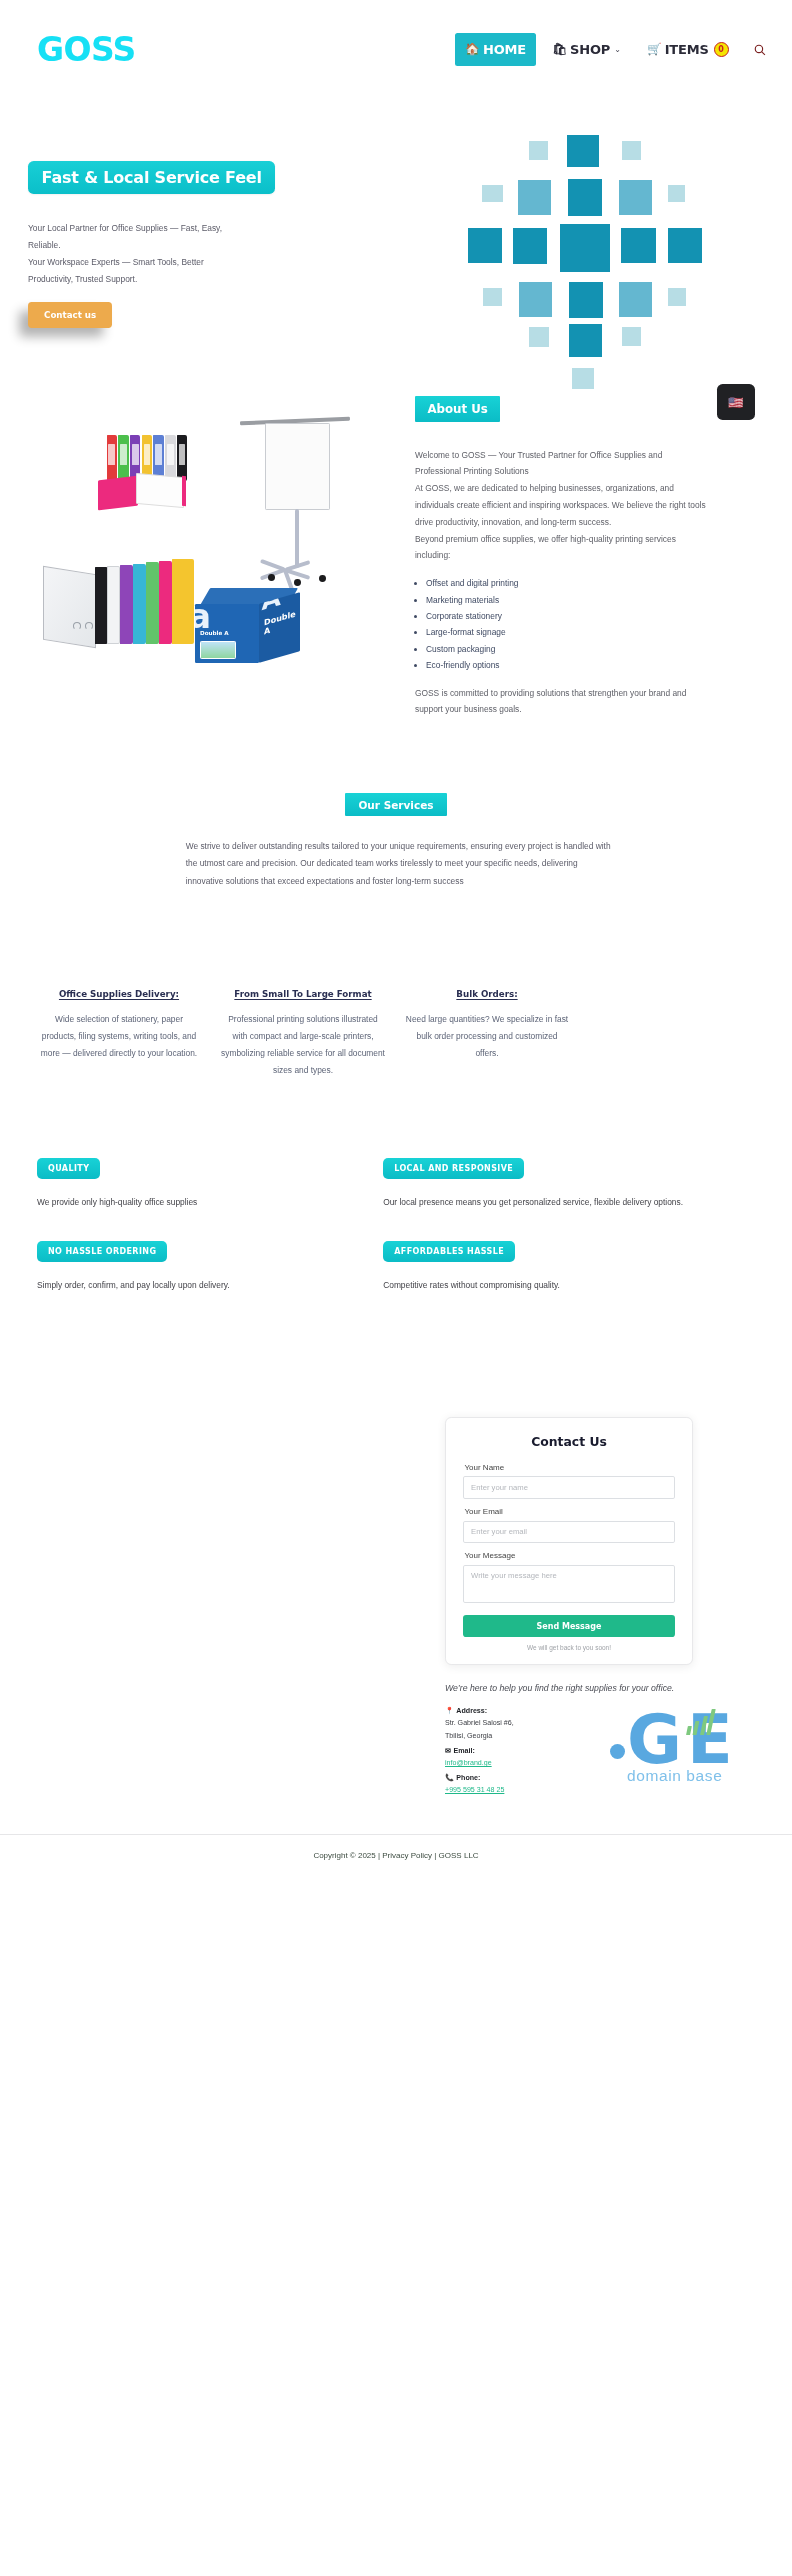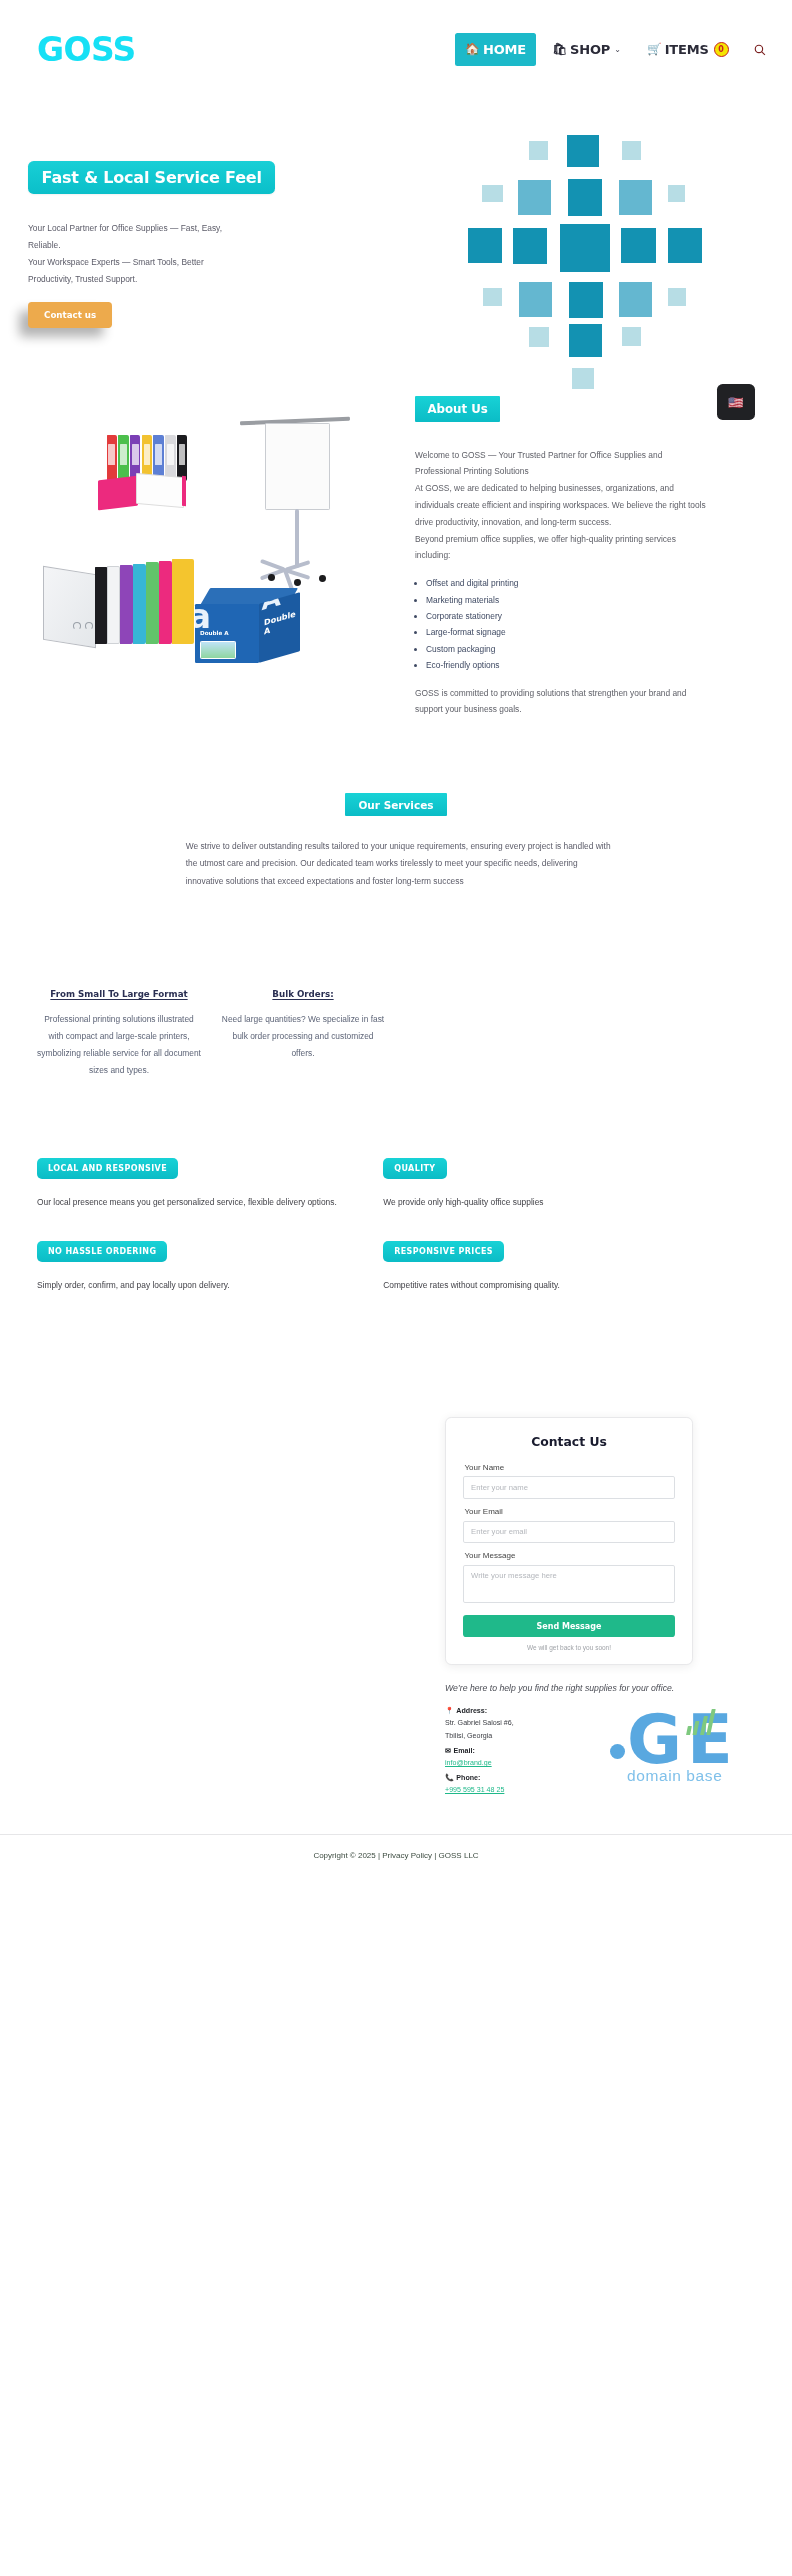--- a/index.html
+++ b/index.html
@@ -495,45 +495,49 @@
     <p class="about-tail">GOSS is committed to providing solutions that strengthen your brand and support your business goals.</p>
   </div>
 </section>
 
 <section class="services">
   <span class="pill">Our Services</span>
   <p class="services-text">We strive to deliver outstanding results tailored to your unique requirements, ensuring every project is handled with the utmost care and precision. Our dedicated team works tirelessly to meet your specific needs, delivering innovative solutions that exceed expectations and foster long-term success</p>
 
   <div class="svc-grid">
     <div class="svc-card">
+      <div class="svc-title">Office Supplies Delivery:</div>
+      <div class="svc-body">Wide selection of stationery, paper products, filing systems, writing tools, and more — delivered directly to your location.</div>
+    </div>
+    <div class="svc-card">
       <div class="svc-title">From Small To Large Format</div>
       <div class="svc-body">Professional printing solutions illustrated with compact and large-scale printers, symbolizing reliable service for all document sizes and types.</div>
     </div>
     <div class="svc-card">
       <div class="svc-title">Bulk Orders:</div>
       <div class="svc-body">Need large quantities? We specialize in fast bulk order processing and customized offers.</div>
     </div>
   </div>
 </section>
 
 <section class="features">
   <div class="feat">
+    <span class="feat-badge">QUALITY</span>
+    <div class="feat-text">We provide only high-quality office supplies</div>
+  </div>
+  <div class="feat">
     <span class="feat-badge">LOCAL AND RESPONSIVE</span>
     <div class="feat-text">Our local presence means you get personalized service, flexible delivery options.</div>
-  </div>
-  <div class="feat">
-    <span class="feat-badge">QUALITY</span>
-    <div class="feat-text">We provide only high-quality office supplies</div>
   </div>
   <div class="feat">
     <span class="feat-badge">NO HASSLE ORDERING</span>
     <div class="feat-text">Simply order, confirm, and pay locally upon delivery.</div>
   </div>
   <div class="feat">
-    <span class="feat-badge">RESPONSIVE PRICES</span>
+    <span class="feat-badge">AFFORDABLES HASSLE</span>
     <div class="feat-text">Competitive rates without compromising quality.</div>
   </div>
 </section>
 
 <section class="contact-wrap">
   <div class="contact-col">
 
     <div class="contact-card">
       <h3>Contact Us</h3>
 

